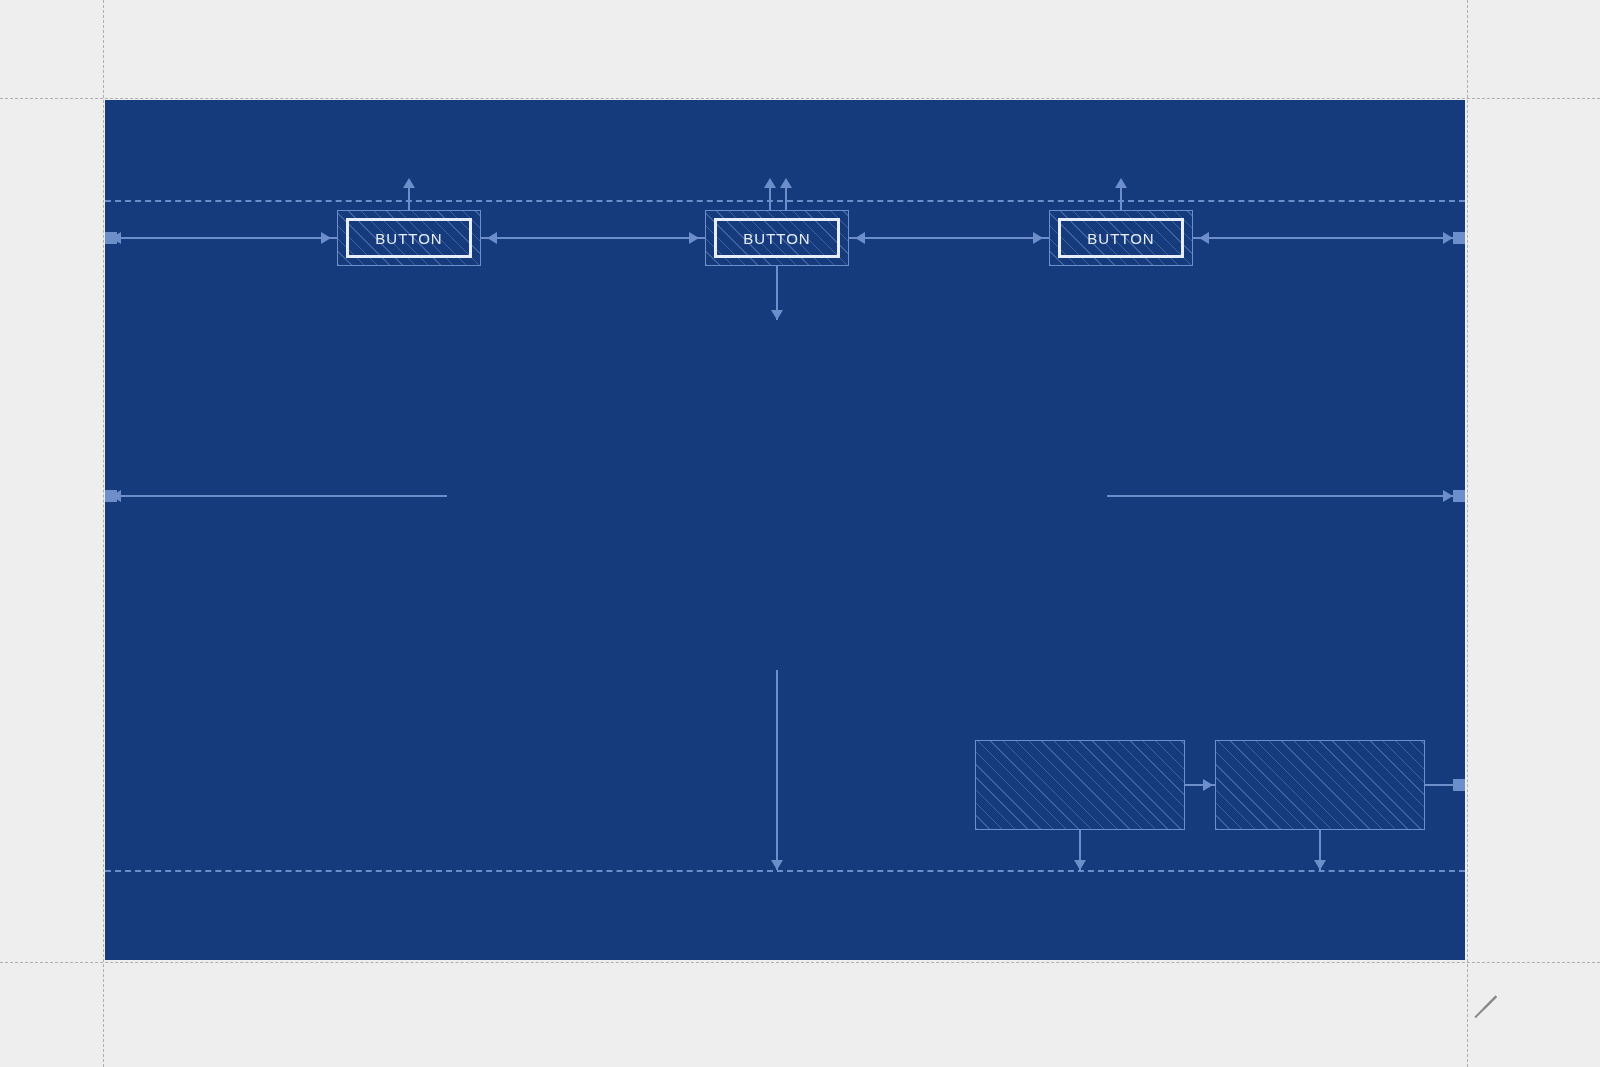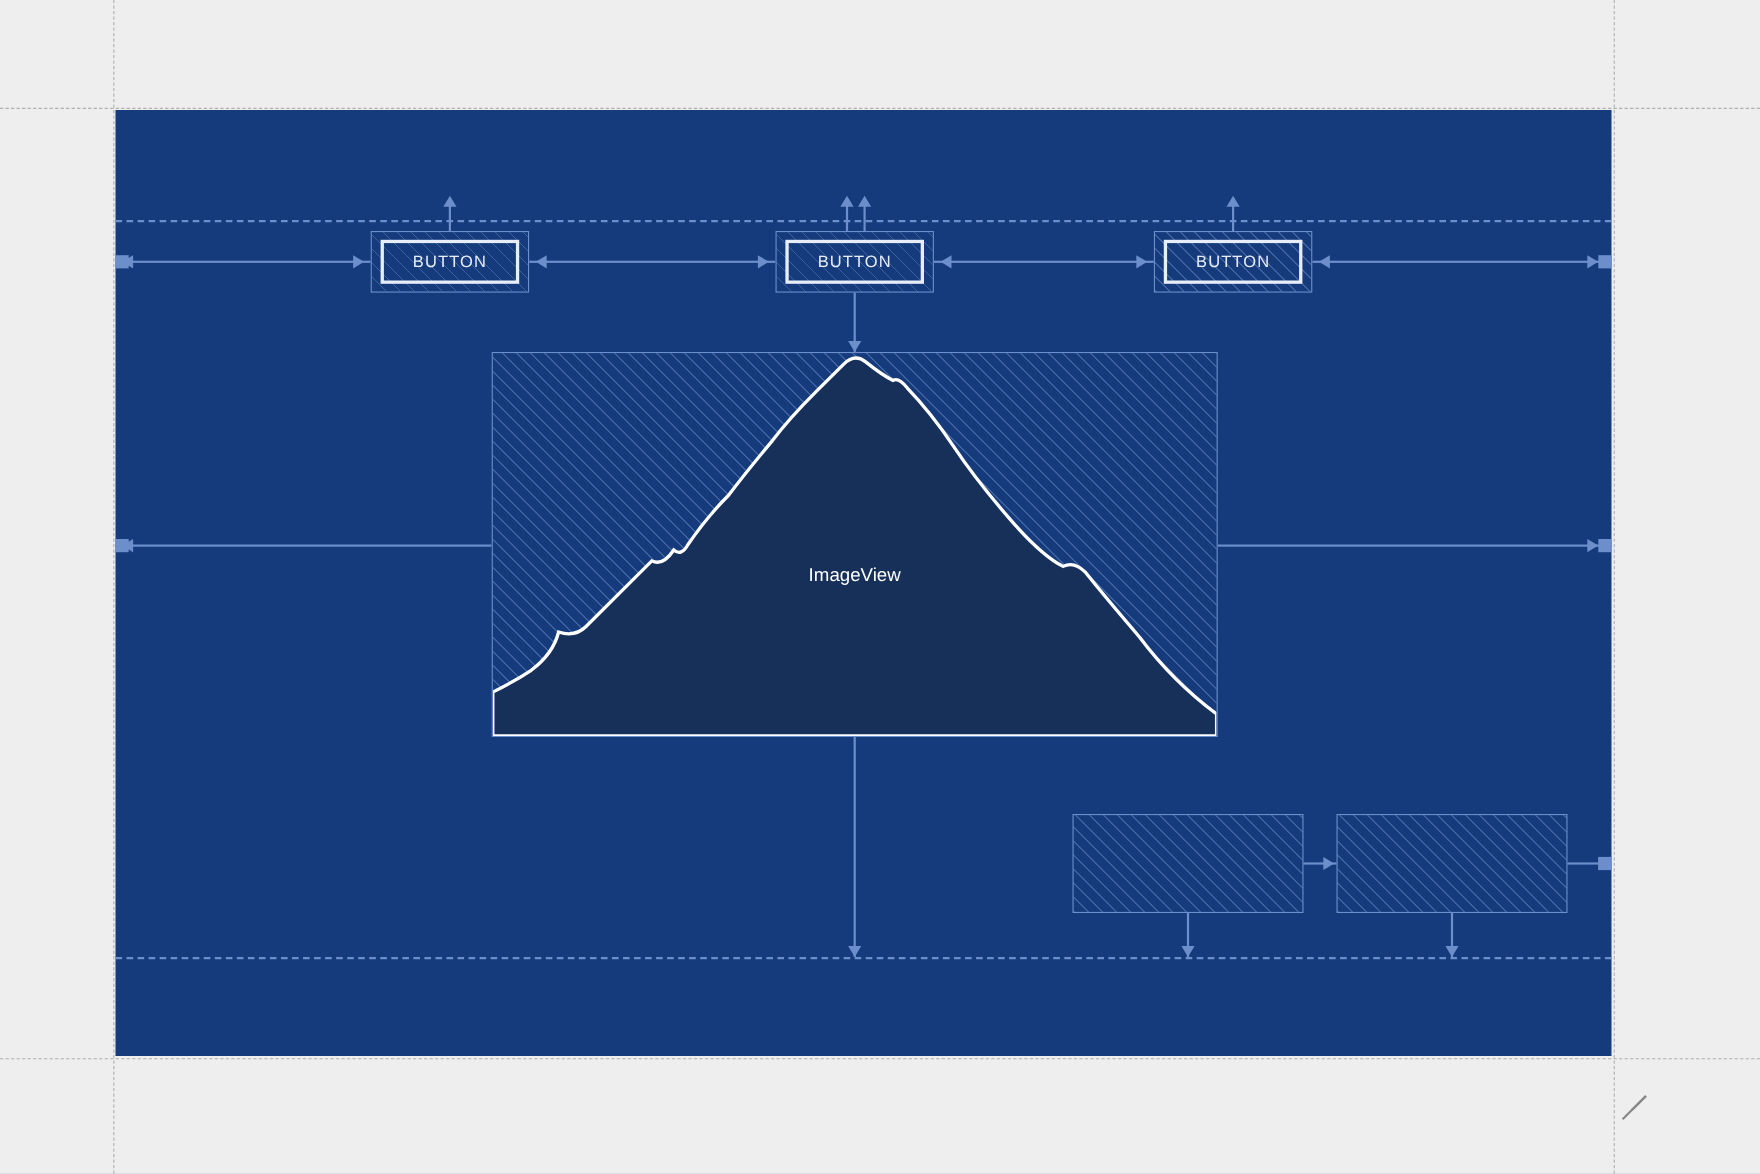--- a/index.html
+++ b/index.html
@@ -218,46 +218,20 @@
     <div class="cline cvline" style="left:671px; top:166px; height:54px;"></div>
     <div class="ah ah-d" style="left:666px; top:210px;"></div>
 
     <div class="cline chline" style="left:0; top:395px; width:342px;"></div>
     <div class="cline chline" style="left:1002px; top:395px; width:358px;"></div>
     <div class="endbox" style="left:0; top:390px;"></div>
     <div class="endbox" style="left:1348px; top:390px;"></div>
     <div class="ah ah-l" style="left:6px;    top:390px;"></div>
     <div class="ah ah-r" style="left:1338px; top:390px;"></div>
 
-    <div class="imageview hatch" style="left:342px; top:220px; width:660px; height:350px;">
-      <svg viewBox="0 0 660 350" preserveAspectRatio="none">
-        <path d="M0,350 L0,310
-                 Q20,300 35,290
-                 Q55,275 60,255
-                 Q75,260 85,250
-                 Q120,215 145,190
-                 Q155,195 165,180
-                 Q172,186 178,175
-                 Q195,150 215,130
-                 Q230,110 255,80
-                 Q270,60 295,35
-                 Q310,20 320,10
-                 Q330,0 340,8
-                 Q355,20 365,25
-                 Q370,22 378,32
-                 Q400,55 420,85
-                 Q440,115 470,150
-                 Q500,185 520,195
-                 Q530,190 540,200
-                 Q560,225 590,260
-                 Q620,300 660,330
-                 L660,350 Z" fill="#17305A" stroke="#FFFFFF" stroke-width="3"></path>
-      </svg>
-      <div class="iv-label">ImageView</div>
-    </div>
 
     <div class="cline cvline" style="left:671px; top:570px; height:200px;"></div>
     <div class="ah ah-d" style="left:666px; top:760px;"></div>
 
     <div class="smallbox hatch" style="left:870px; top:640px; width:210px; height:90px;"></div>
     <div class="smallbox hatch" style="left:1110px; top:640px; width:210px; height:90px;"></div>
 
     <div class="cline chline" style="left:1080px; top:684px; width:30px;"></div>
     <div class="ah ah-r" style="left:1098px; top:679px;"></div>
 

